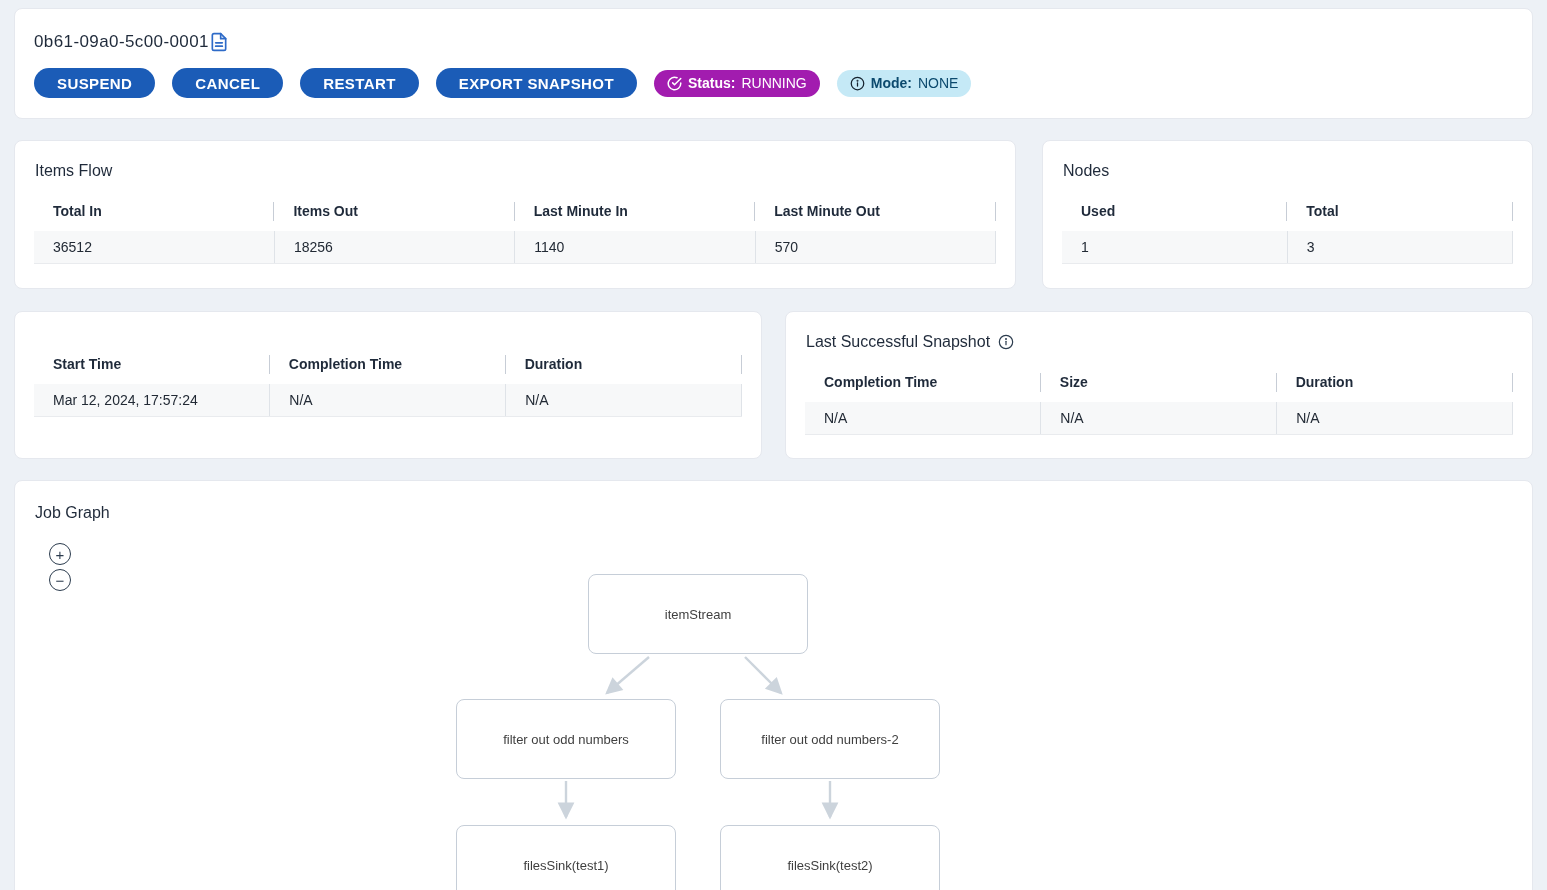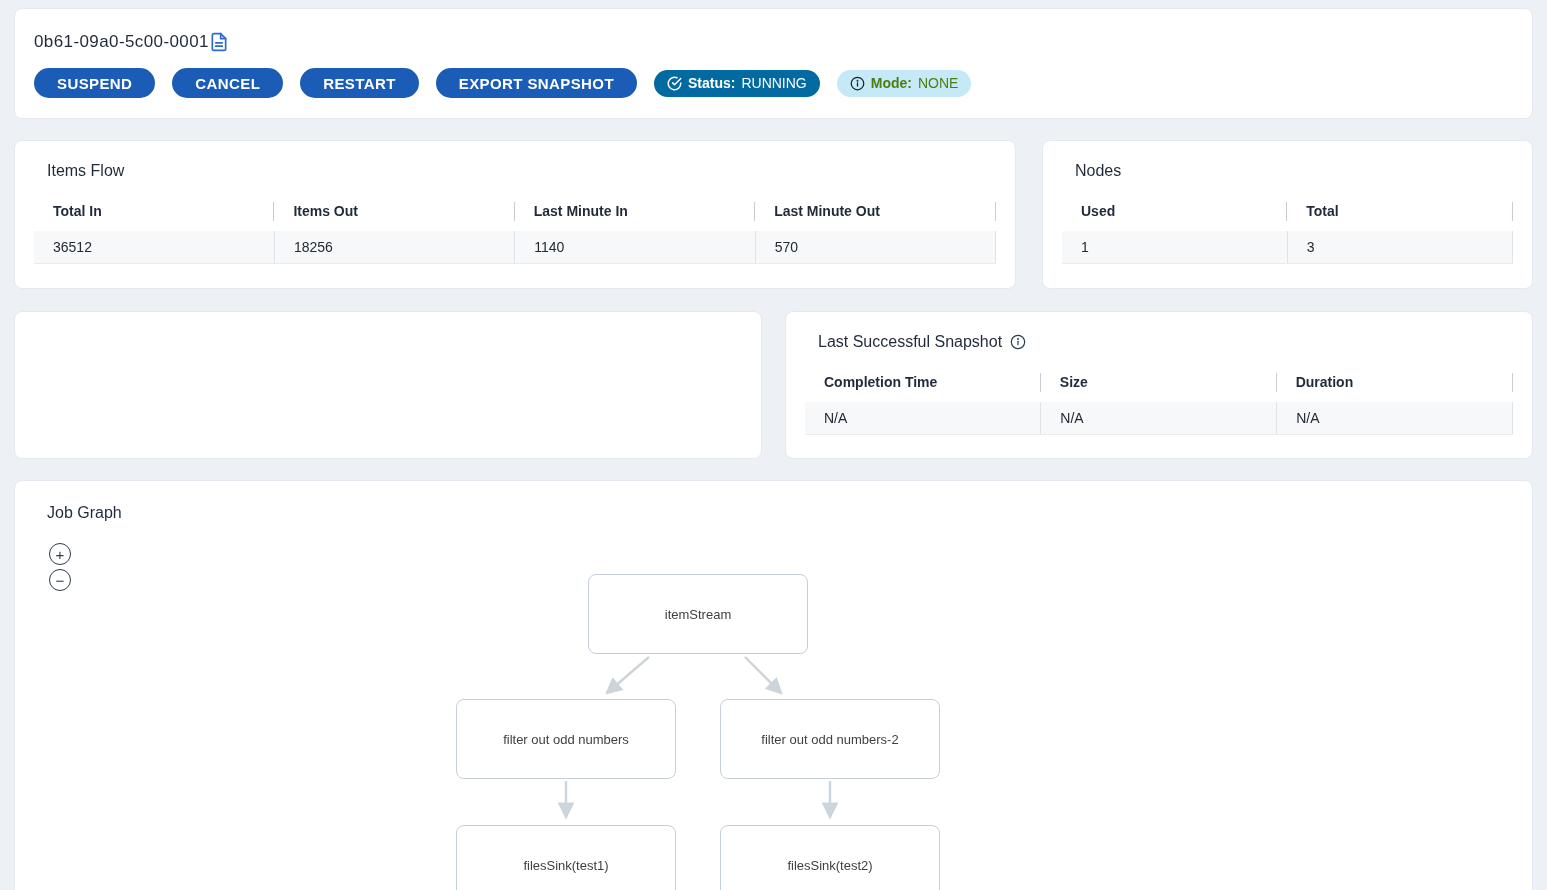--- a/index.html
+++ b/index.html
@@ -30,30 +30,30 @@
     font-family: "Liberation Sans", sans-serif;
     font-size: 15px; font-weight: bold; letter-spacing: 0.4px;
     cursor: pointer; display: inline-flex; align-items: center;
   }
   .badge {
     height: 27px; padding: 0 13px; border-radius: 14px;
     display: inline-flex; align-items: center; gap: 6px;
     font-size: 14px;
   }
   .badge .b-label { font-weight: bold; }
-  .status-badge { background: #0369a1; color: #ffffff; }
-  .mode-badge { background: #c5e9f6; color: #4d7c0f; }
+  .status-badge { background: #a21caf; color: #ffffff; }
+  .mode-badge { background: #c5e9f6; color: #0c4a6e; }
   .badge svg { flex: 0 0 auto; }
 
   
   .row { display: flex; }
   .row-1 { margin-top: 21px; gap: 26px; }
   .row-2 { margin-top: 22px; gap: 23px; }
   .data-card { padding-top: 21px; }
-  .card-title-row { display: flex; align-items: center; gap: 8px; padding: 0 32px; }
+  .card-title-row { display: flex; align-items: center; gap: 8px; padding: 0 20px; }
   .card-title { font-size: 16px; color: #1f2a3a; }
   .stats-table {
     width: calc(100% - 38px);
     margin: 21px 19px 0;
     border-collapse: collapse;
     table-layout: fixed;
   }
   .stats-table th {
     text-align: left; font-size: 14px; font-weight: bold; color: #1f2a3a;
     padding: 2px 10px 12px 19px; position: relative;
@@ -168,20 +168,36 @@
           <td>1</td>
           <td>3</td>
         </tr>
           </tbody>
       </table>
     </div>
   </div>
 
   <div class="row row-2">
     <div class="card data-card" style="width:748px;height:148px">
+      <table class="stats-table">
+        <thead>
+            <tr>
+          <th>Start Time</th>
+          <th>Completion Time</th>
+          <th>Duration</th>
+        </tr>
+          </thead>
+        <tbody>
+            <tr>
+          <td>Mar 12, 2024, 17:57:24</td>
+          <td>N/A</td>
+          <td>N/A</td>
+        </tr>
+          </tbody>
+      </table>
     </div>
     <div class="card data-card" style="flex:1;height:148px">
       <div class="card-title-row">
         <span class="card-title">Last Successful Snapshot</span>
         <svg width="16" height="16" viewBox="0 0 24 24" fill="none" stroke="#2c3c4e" stroke-width="1.8" stroke-linecap="round" stroke-linejoin="round">
           <circle cx="12" cy="12" r="10"></circle>
           <line x1="12" y1="16" x2="12" y2="11"></line>
           <circle cx="12" cy="7.5" r="0.6" fill="#2c3c4e"></circle>
         </svg>
       </div>

